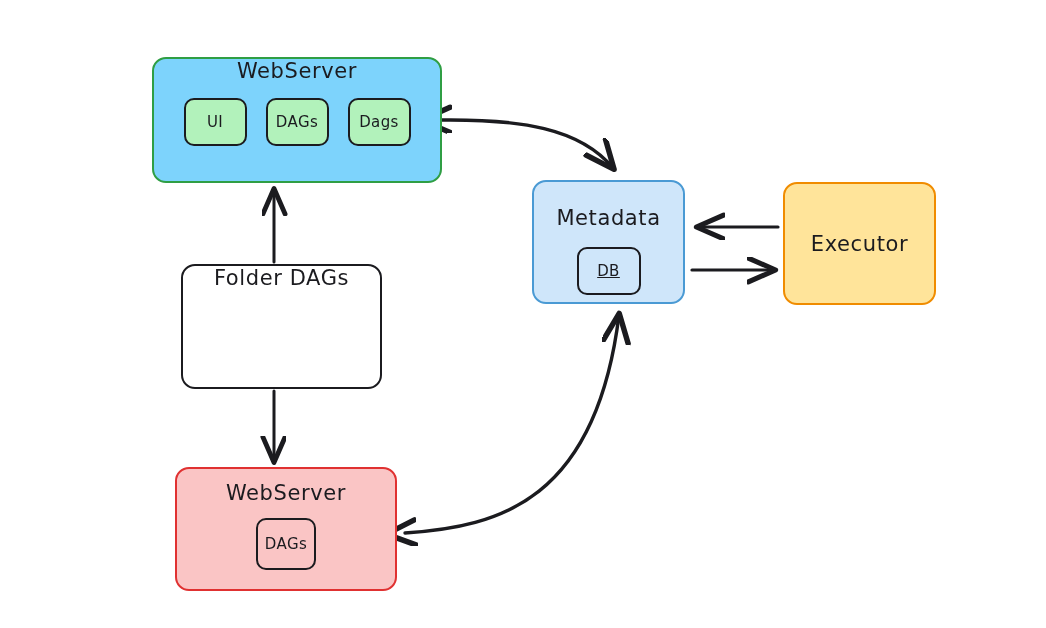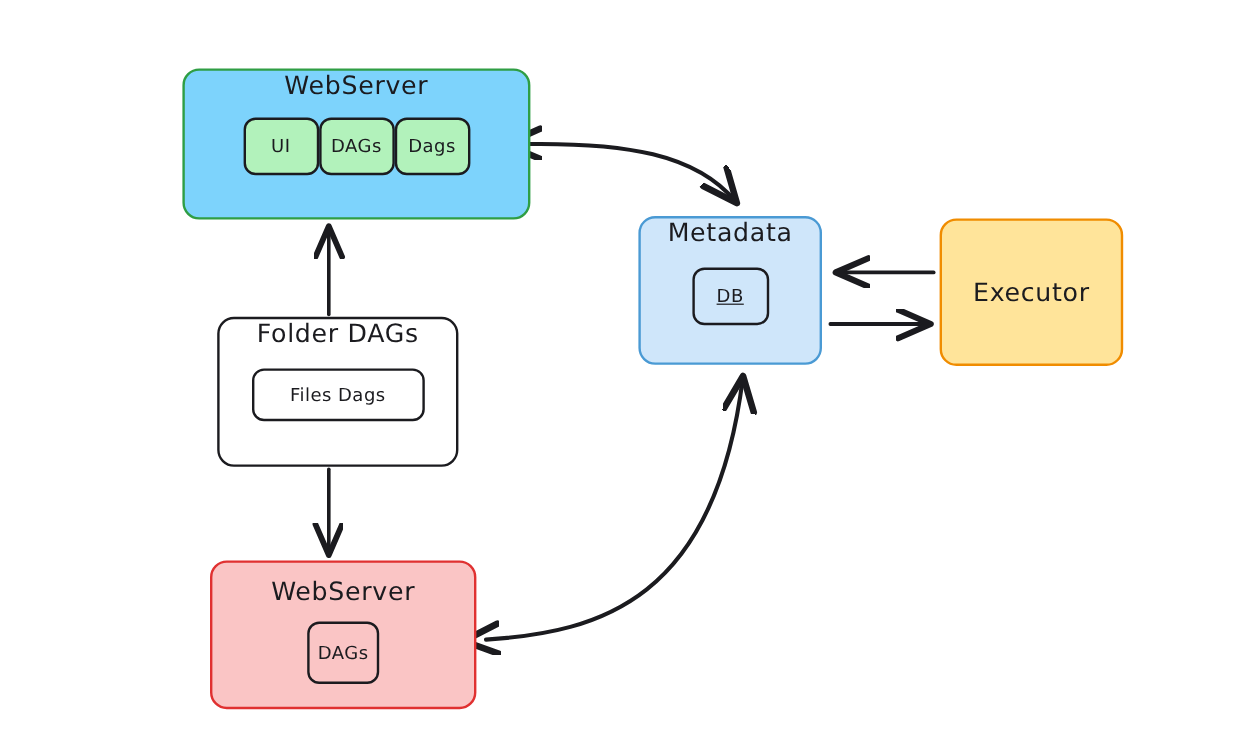--- a/index.html
+++ b/index.html
@@ -60,21 +60,21 @@
     letter-spacing: 0.4px;
     white-space: pre-line;
   }
 
   
   #node-webserver {
     left: 152px; top: 57px; width: 290px; height: 126px;
     background: #7dd3fc;
     border-color: #2f9e44;
   }
-  #node-webserver .chips { margin-top: 15px; }
+  #node-webserver .chips { gap: 19px; margin-top: 15px; }
   #node-webserver .chip { width: 63px; height: 48px; background: #b2f2bb; }
 
   
   #node-folder {
     left: 181px; top: 264px; width: 201px; height: 125px;
     background: #ffffff;
     border-color: #1b1b1f;
   }
   #node-folder .chip {
     width: 144px; height: 44px; background: #ffffff; margin-top: 17px;
@@ -89,21 +89,21 @@
     padding-top: 12px;
   }
   #node-scheduler .chips { gap: 24px; margin-top: 13px; }
   #node-scheduler .chip { width: 60px; height: 52px; background: #fac5c5; }
 
   
   #node-metadata {
     left: 532px; top: 180px; width: 153px; height: 124px;
     background: #cfe6fa;
     border-color: #4a9ad4;
-    padding-top: 0;
+    padding-top: 24px;
   }
   #node-metadata .chip { width: 64px; height: 48px; background: #cfe6fa; margin-top: 17px; text-decoration: underline; }
 
   
   #node-executor {
     left: 783px; top: 182px; width: 153px; height: 123px;
     background: #ffe49a;
     border-color: #f08c00;
     justify-content: center;
   }
@@ -140,21 +140,20 @@
     <div class="node-title">WebServer</div>
     <div class="chips">
       <div class="chip">UI</div>
       <div class="chip">DAGs</div>
       <div class="chip">Dags</div>
     </div>
   </div>
 
   <div class="node" id="node-folder">
     <div class="node-title">Folder DAGs</div>
-    <div class="chip">Files Dags</div>
   </div>
 
   <div class="node" id="node-scheduler">
     <div class="node-title">WebServer</div>
     <div class="chips">
       <div class="chip">DAGs</div>
     </div>
   </div>
 
   <div class="node" id="node-metadata">

